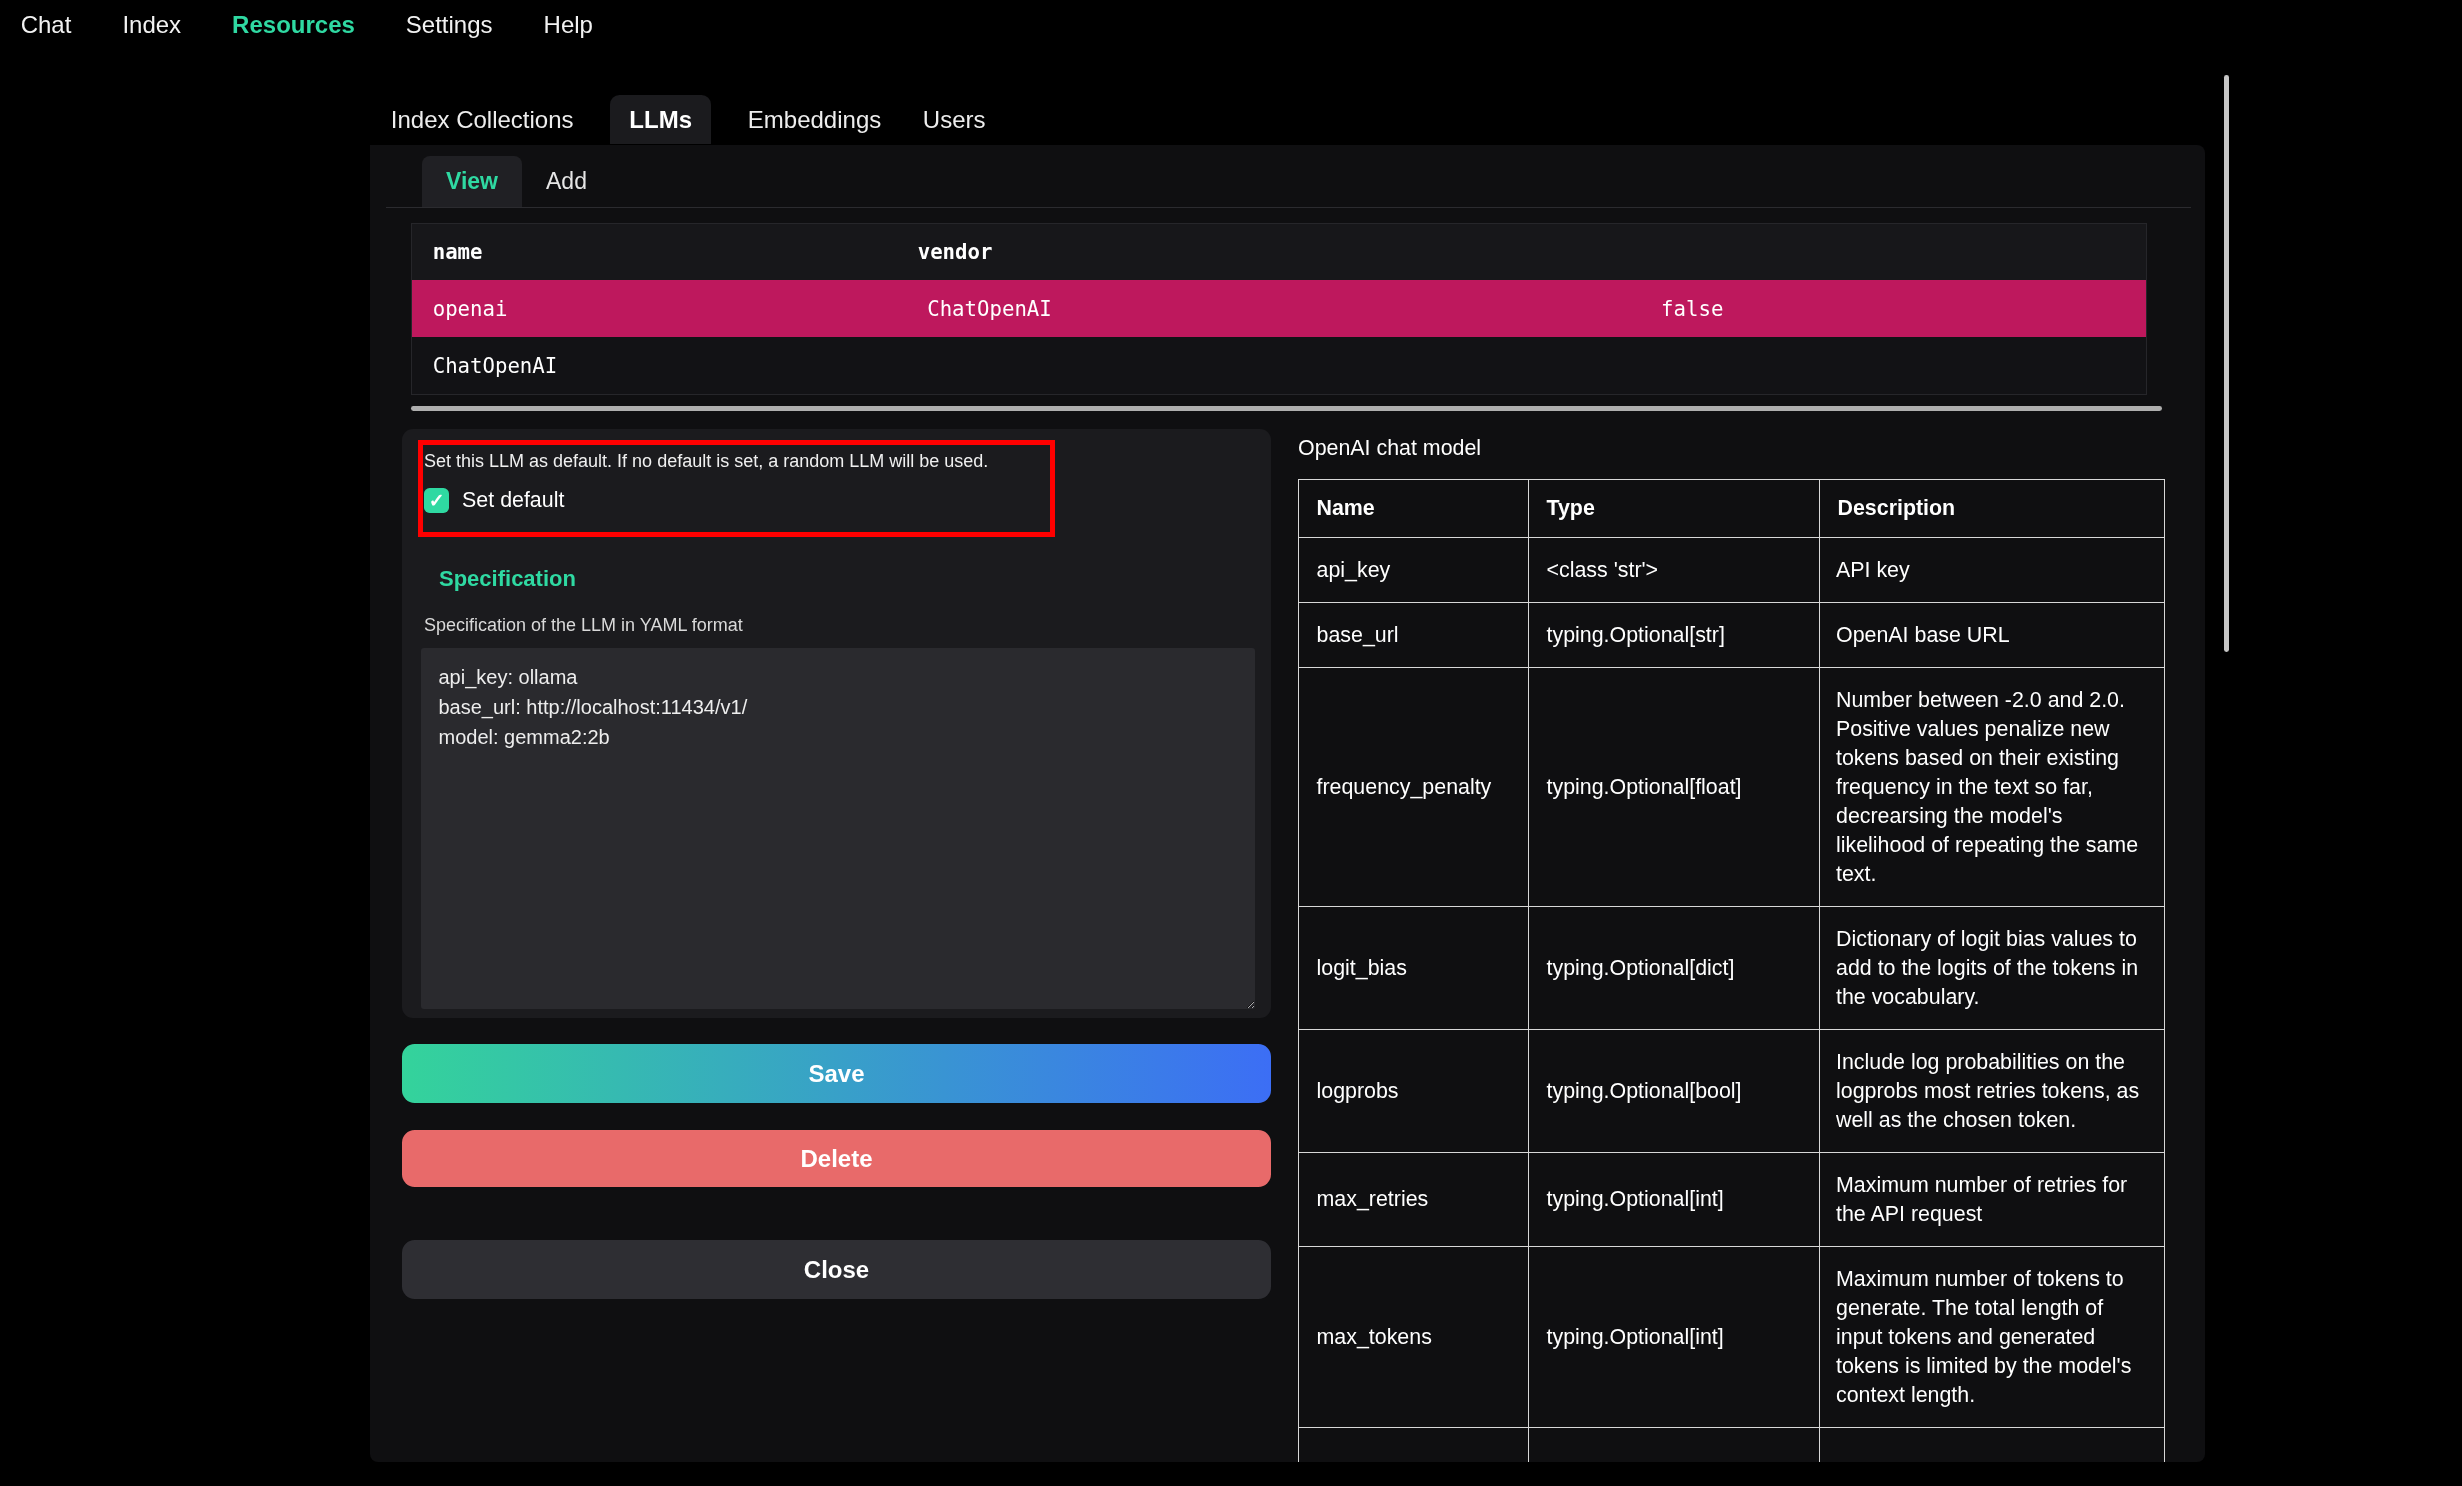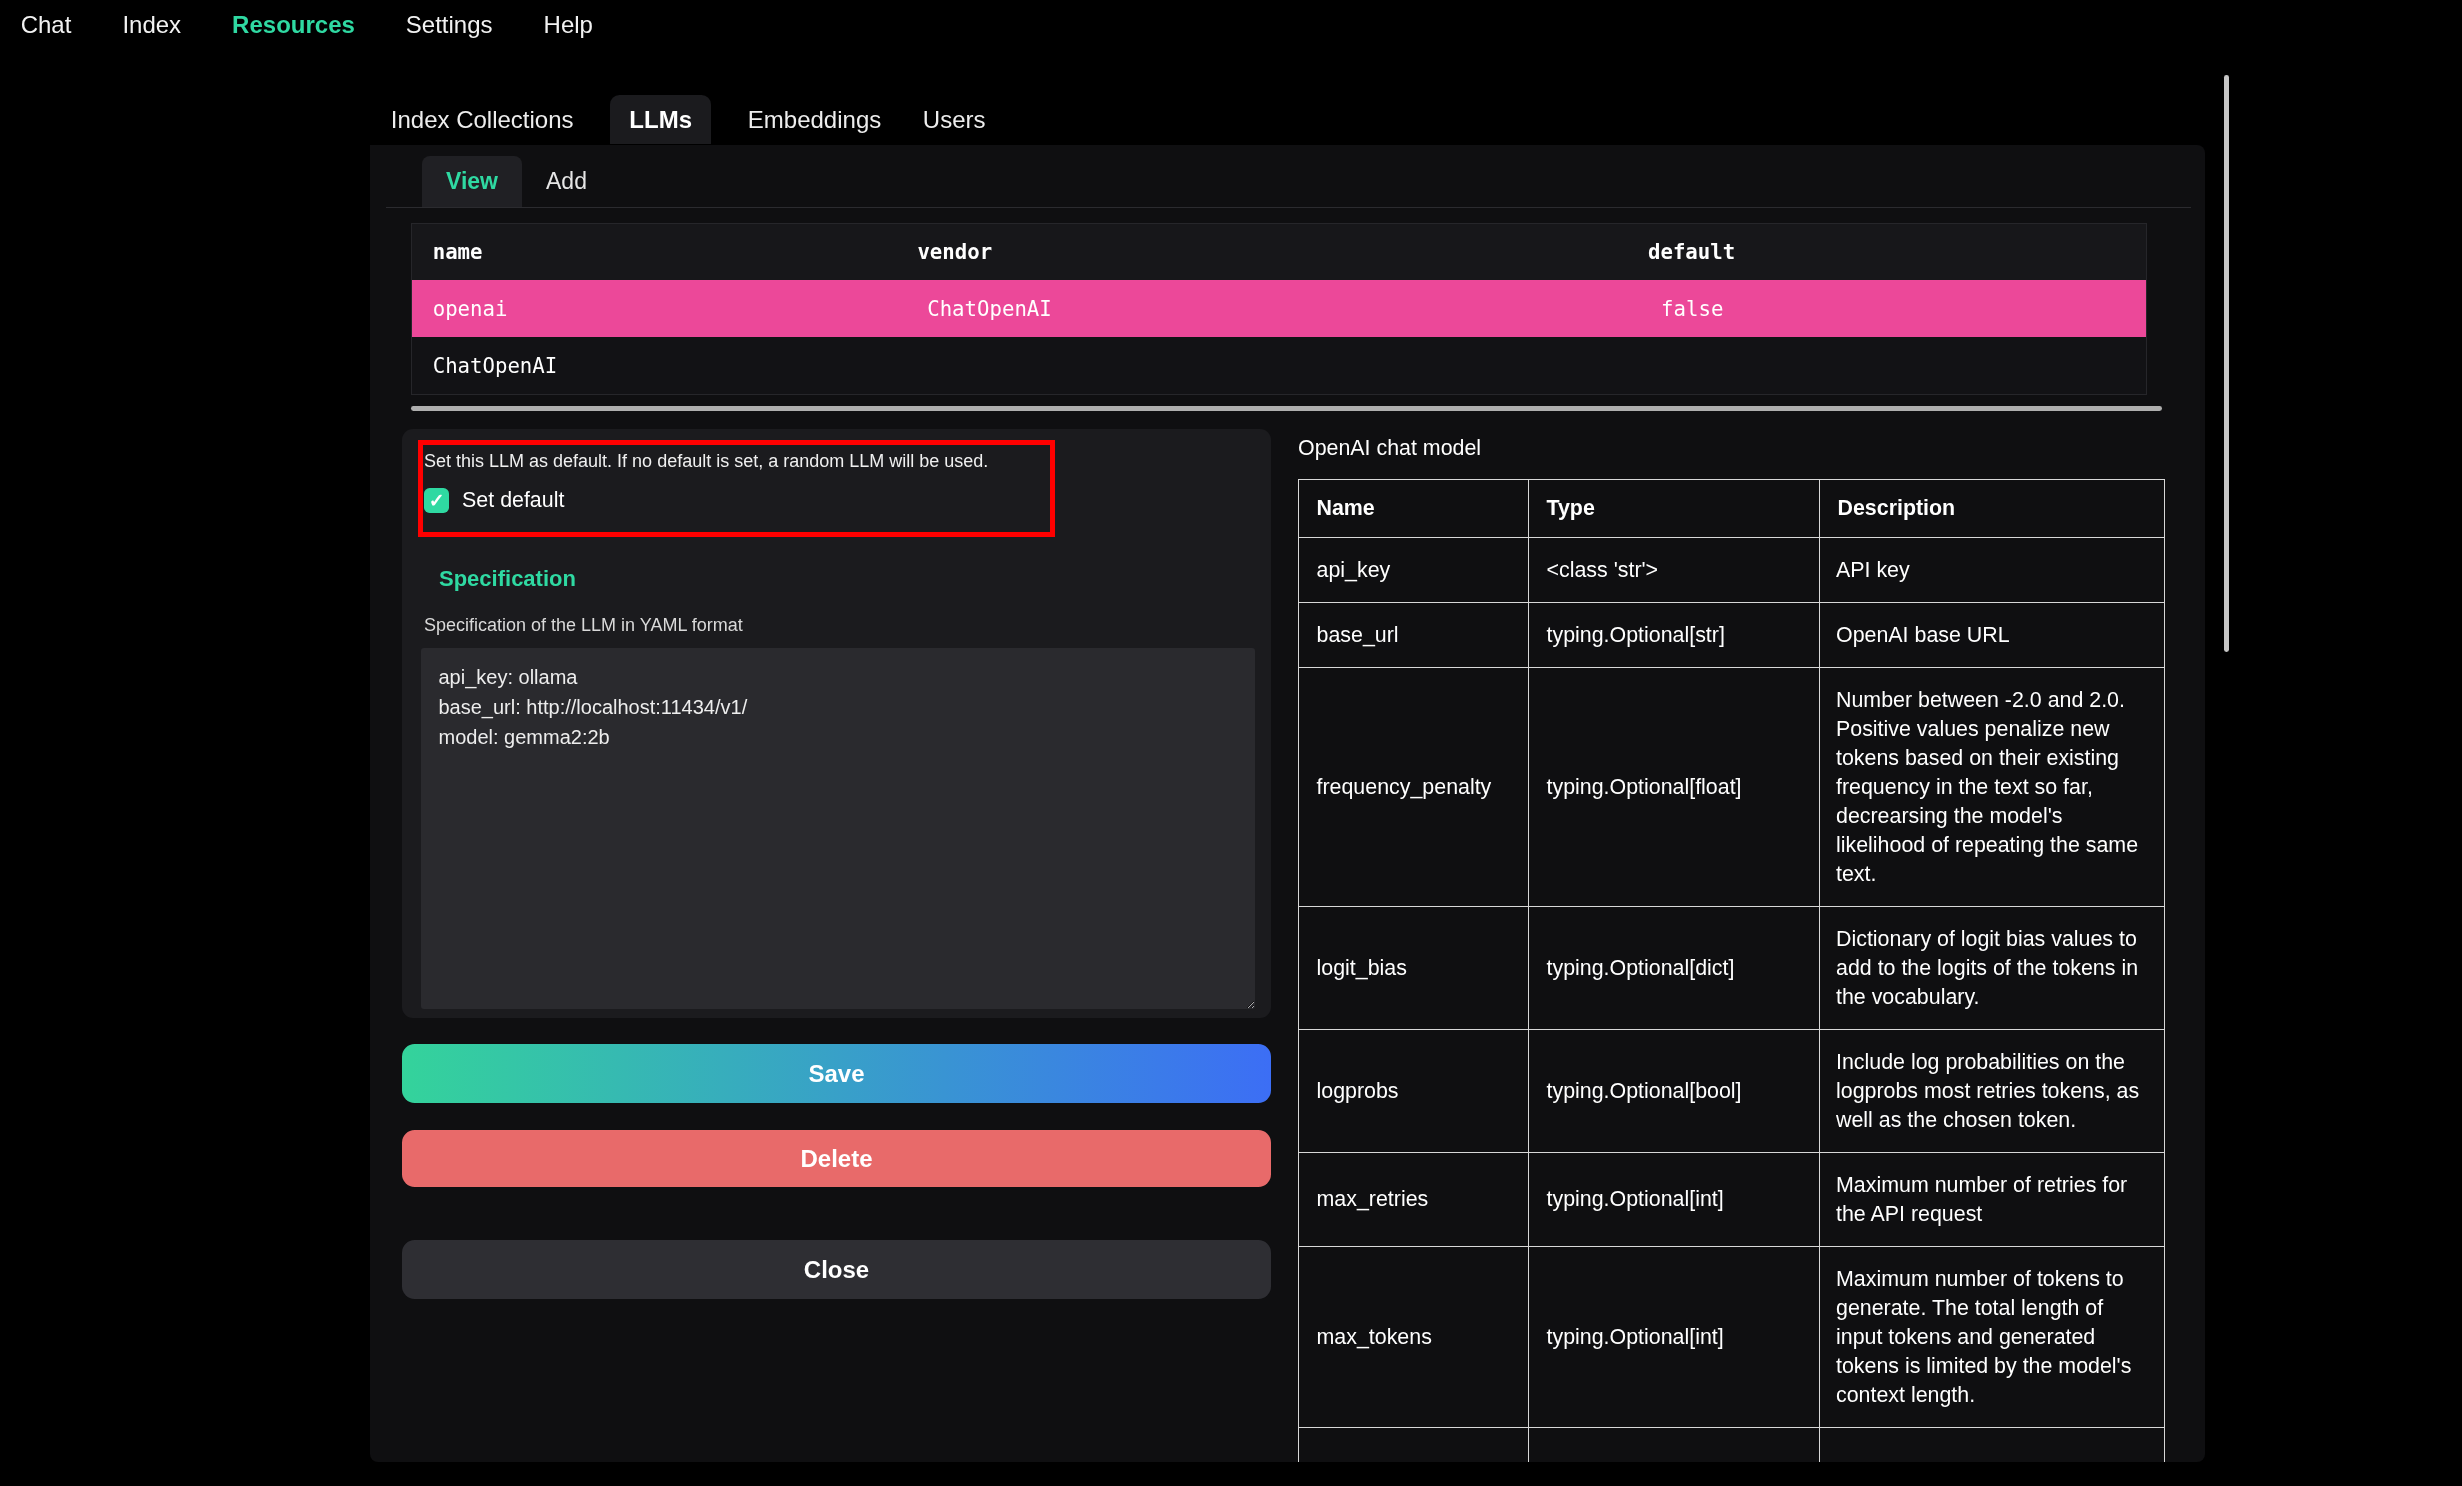--- a/index.html
+++ b/index.html
@@ -31,21 +31,21 @@
   .stab{display:flex;align-items:center;padding:0 24px;font-size:23px;color:#e6e6e6;cursor:pointer;}
   .stab.active{background:#202024;border-radius:8px 8px 0 0;color:var(--accent-teal,#2fd9a2);font-weight:600;}
 
   
   .llm-table{position:absolute;left:41px;top:78px;width:1736px;font-family:"DejaVu Sans Mono",monospace;font-size:20.7px;color:#fff;border:0.8px solid #26262a;}
   .lt-row{display:flex;}
   .lt-cell{display:flex;align-items:center;padding-left:20.7px;}
   .c1{width:485px;} .c2{width:731px;} .c3{width:519px;}
   .lt-header{background:#17171a;height:56px;}
   .lt-header .lt-cell{font-weight:700;}
-  .row-openai{background:#ec4899;height:57px;cursor:pointer;gap:22px;}
+  .row-openai{background:#be185d;height:57px;cursor:pointer;gap:22px;}
   .row-ollama{background:#121215;height:57px;cursor:pointer;}
   .lt-cell.selected{border:2.4px solid var(--accent-teal,#2fd9a2);border-radius:6.4px;}
 
   .hscroll{position:absolute;left:41px;top:261px;width:1751px;height:4.8px;background:#aeaeae;border-radius:2.4px;cursor:pointer;}
 
   
   .detail-card{position:absolute;left:32px;top:284px;width:869px;height:589px;background:#1b1b1e;border-radius:11px;}
   .red-box{position:absolute;left:16px;top:11px;width:637px;height:97px;border:5.6px solid var(--annotation-red,#ff0000);pointer-events:none;z-index:5;}
   .hint{position:absolute;left:22px;top:22px;width:628px;margin:0;font-size:18px;color:#f0f0f0;}
   .cb-row{position:absolute;left:22px;top:59px;display:flex;align-items:center;gap:12.7px;}
@@ -97,21 +97,20 @@
 
   <div class="subtabs">
     <div class="stab active">View</div>
     <div class="stab">Add</div>
   </div>
 
   <div class="llm-table">
     <div class="lt-row lt-header">
       <div class="lt-cell c1">name</div>
       <div class="lt-cell c2">vendor</div>
-      <div class="lt-cell c3">default</div>
     </div>
     <div class="lt-row row-openai">
       <div class="lt-cell c1">openai</div>
       <div class="lt-cell c2">ChatOpenAI</div>
       <div class="lt-cell c3">false</div>
     </div>
     <div class="lt-row row-ollama">
       <div class="lt-cell c2">ChatOpenAI</div>
     </div>
   </div>

